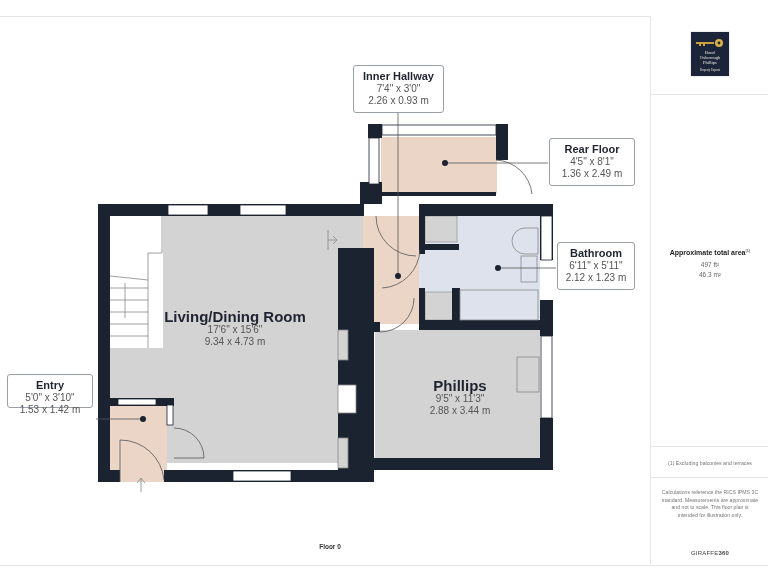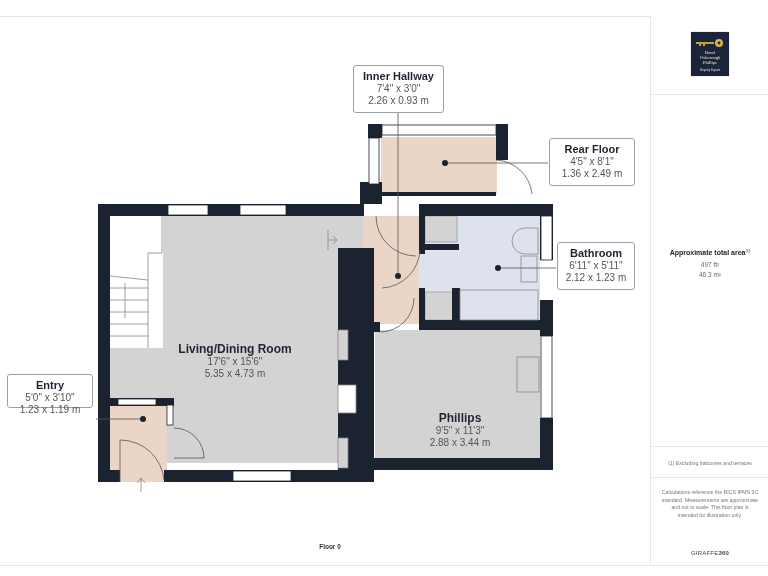--- a/index.html
+++ b/index.html
@@ -16,21 +16,21 @@
   .fn-cell{position:absolute;left:0;top:430px;width:118px;height:30px;border-top:1px solid #e6e6e6;border-bottom:1px solid #e6e6e6;}
   .fn{position:absolute;left:0;top:13px;width:118px;text-align:center;font-size:5.2px;color:#777;}
   .calc{position:absolute;left:10px;top:473px;width:98px;text-align:center;font-size:5.2px;line-height:7.5px;color:#777;}
   .brand{position:absolute;left:0;top:534px;width:118px;text-align:center;font-size:6px;color:#444;letter-spacing:0.2px;}
   .brand b{font-weight:bold;}
   .floor-label{position:absolute;left:300px;top:543px;width:60px;text-align:center;font-size:6.5px;font-weight:bold;color:#333;}
   svg.plan{position:absolute;left:0;top:0;}
   .label{position:absolute;background:#fff;border:1px solid #9aa0a6;border-radius:3px;text-align:center;color:#555;font-size:10px;line-height:12px;padding:3px 6px;box-sizing:border-box;}
   .label .n{font-weight:bold;color:#1f2430;font-size:11px;line-height:14px;}
   .room-text{position:absolute;text-align:center;color:#555;font-size:10px;line-height:12px;}
-  .room-text .n{font-weight:bold;color:#1f2430;font-size:12px;line-height:14px;margin-top:32px;}
+  .room-text .n{font-weight:bold;color:#1f2430;font-size:15px;line-height:14px;}
 </style>
 </head>
 <body>
 
 <div class="frame"></div>
 
 <svg class="plan" width="650" height="576" viewBox="0 0 650 576">
 
   <rect x="110" y="216" width="238" height="247" fill="#d3d3d3"></rect>
   <rect x="110" y="216" width="53" height="132" fill="#ffffff"></rect>
@@ -129,21 +129,21 @@
     <circle cx="398" cy="276" r="3"></circle>
     <circle cx="445" cy="163" r="3"></circle>
     <circle cx="498" cy="268" r="3"></circle>
     <circle cx="143" cy="419" r="3"></circle>
   </g>
 </svg>
 
 <div class="room-text" style="left:155px;top:310px;width:160px;">
   <div class="n">Living/Dining Room</div>
   <div>17'6" x 15'6"</div>
-  <div>5.35 x 4.73 m</div>
+  <div>9.34 x 4.73 m</div>
 </div>
 <div class="room-text" style="left:405px;top:379px;width:110px;">
   <div class="n">Phillips</div>
   <div>9'5" x 11'3"</div>
   <div>2.88 x 3.44 m</div>
 </div>
 
 <div class="label" style="left:353px;top:65px;width:91px;height:48px;">
   <div class="n">Inner Hallway</div>
   <div>7'4" x 3'0"</div>
@@ -155,21 +155,21 @@
   <div>1.36 x 2.49 m</div>
 </div>
 <div class="label" style="left:557px;top:242px;width:78px;height:48px;">
   <div class="n">Bathroom</div>
   <div>6'11" x 5'11"</div>
   <div>2.12 x 1.23 m</div>
 </div>
 <div class="label" style="left:7px;top:374px;width:86px;height:34px;">
   <div class="n">Entry</div>
   <div>5'0" x 3'10"</div>
-  <div>1.23 x 1.19 m</div>
+  <div>1.53 x 1.42 m</div>
 </div>
 
 <div class="floor-label">Floor 0</div>
 
 <div class="sidebar">
   <div class="logo-cell">
     <div class="logo">
       <svg class="key" viewBox="0 0 28 8" width="28" height="8">
         <rect x="0" y="3" width="18" height="2" fill="#c9a23c"></rect>
         <rect x="3" y="5" width="2" height="2" fill="#c9a23c"></rect>

